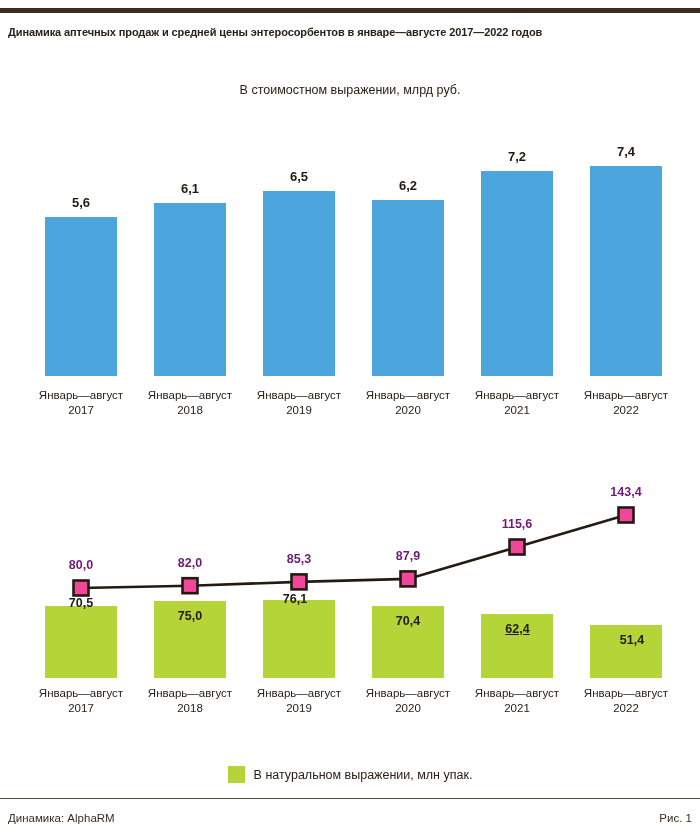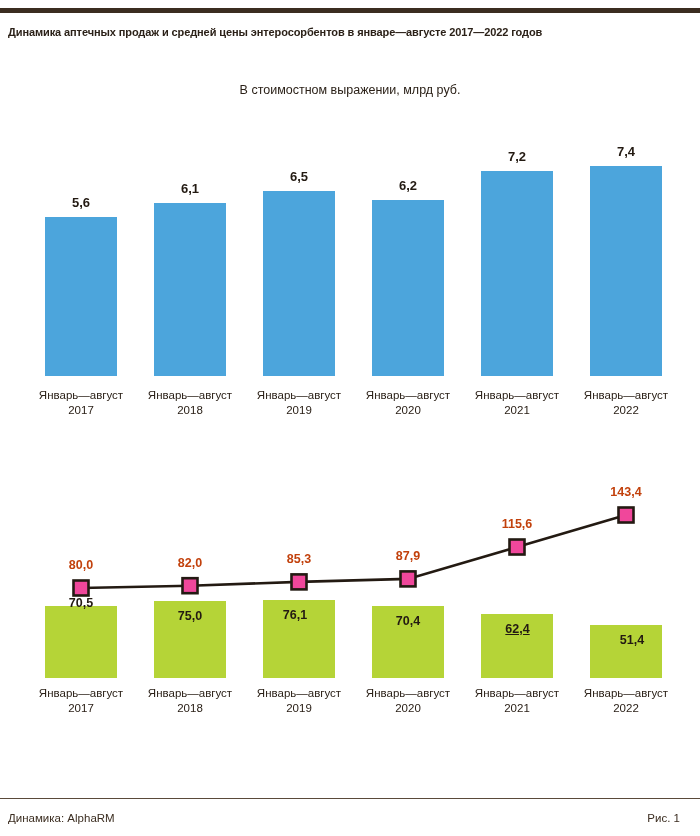--- a/index.html
+++ b/index.html
@@ -111,21 +111,21 @@
     left: 0; top: 0;
     width: 700px;
     height: 100%;
     overflow: visible;
   }
   .point-label {
     position: absolute;
     text-align: center;
     font-size: 12.5px;
     font-weight: bold;
-    color: #c2410c;
+    color: #701a75;
   }
 
   
   .legend {
     position: absolute;
     left: 0;
     top: 766px;
     width: 700px;
     display: flex;
     justify-content: center;
@@ -172,21 +172,21 @@
   
   .footer-source {
     position: absolute;
     left: 8px;
     top: 812px;
     font-size: 11.5px;
     color: #3b2d20;
   }
   .footer-fig {
     position: absolute;
-    right: 20px;
+    right: 8px;
     top: 812px;
     font-size: 11.5px;
     color: #3b2d20;
   }
 </style>
 </head>
 <body>
 
 <div class="rule-top"></div>
 
@@ -228,38 +228,42 @@
       <rect x="618.5" y="37.5" width="15" height="15" fill="#F0479B" stroke="#231a12" stroke-width="2.6"></rect>
     </svg>
   <div class="plot" id="plot-bottom">
       <div class="bar bar-green" style="left: 45px; top: 135.74px; width: 72px; height: 72.2602px;"></div>
       <div class="bar-label-inside" style="left: 45px; top: 126px; width: 72px;">70,5</div>
       <div class="cat-label" style="left: 23px; top: 216px; width: 116px;"><span>Январь—август</span><span class="cat-line2">2017</span></div>
       <div class="bar bar-green" style="left: 154px; top: 131.127px; width: 72px; height: 76.8725px;"></div>
       <div class="bar-label-inside" style="left: 154px; top: 139.127px; width: 72px;">75,0</div>
       <div class="cat-label" style="left: 132px; top: 216px; width: 116px;"><span>Январь—август</span><span class="cat-line2">2018</span></div>
       <div class="bar bar-green" style="left: 263px; top: 130px; width: 72px; height: 78px;"></div>
-      <div class="bar-label-inside" style="left: 263px; top: 138px; width: 64px;">76,1</div>
+      <div class="bar-label-inside" style="left: 263px; top: 122px; width: 64px;">76,1</div>
       <div class="cat-label" style="left: 241px; top: 216px; width: 116px;"><span>Январь—август</span><span class="cat-line2">2019</span></div>
       <div class="bar bar-green" style="left: 372px; top: 135.842px; width: 72px; height: 72.1577px;"></div>
       <div class="bar-label-inside" style="left: 372px; top: 143.842px; width: 72px;">70,4</div>
       <div class="cat-label" style="left: 350px; top: 216px; width: 116px;"><span>Январь—август</span><span class="cat-line2">2020</span></div>
       <div class="bar bar-green" style="left: 481px; top: 144.042px; width: 72px; height: 63.9579px;"></div>
       <div class="bar-label-inside" style="left: 481px; top: 152.042px; width: 73px; text-decoration: underline;">62,4</div>
       <div class="cat-label" style="left: 459px; top: 216px; width: 116px;"><span>Январь—август</span><span class="cat-line2">2021</span></div>
       <div class="bar bar-green" style="left: 590px; top: 155.317px; width: 72px; height: 52.6833px;"></div>
       <div class="bar-label-inside" style="left: 590px; top: 163.317px; width: 84px;">51,4</div>
       <div class="cat-label" style="left: 568px; top: 216px; width: 116px;"><span>Январь—август</span><span class="cat-line2">2022</span></div>
     </div>
 <div class="point-label" style="left: 36px; top: 88px; width: 90px;">80,0</div>
     <div class="point-label" style="left: 145px; top: 85.6972px; width: 90px;">82,0</div>
     <div class="point-label" style="left: 254px; top: 81.8975px; width: 90px;">85,3</div>
     <div class="point-label" style="left: 363px; top: 78.9038px; width: 90px;">87,9</div>
     <div class="point-label" style="left: 472px; top: 47.0095px; width: 90px;">115,6</div>
     <div class="point-label" style="left: 581px; top: 15px; width: 90px;">143,4</div>
   </div>
 
 <div class="legend">
+  <div class="legend-item">
+    <span class="legend-swatch-green"></span>
+    <span>В натуральном выражении, млн упак.</span>
+  </div>
 </div>
 
 <div class="rule-bottom"></div>
 <div class="footer-source">Динамика: AlphaRM</div>
 <div class="footer-fig">Рис. 1</div>
 
 </body></html>

